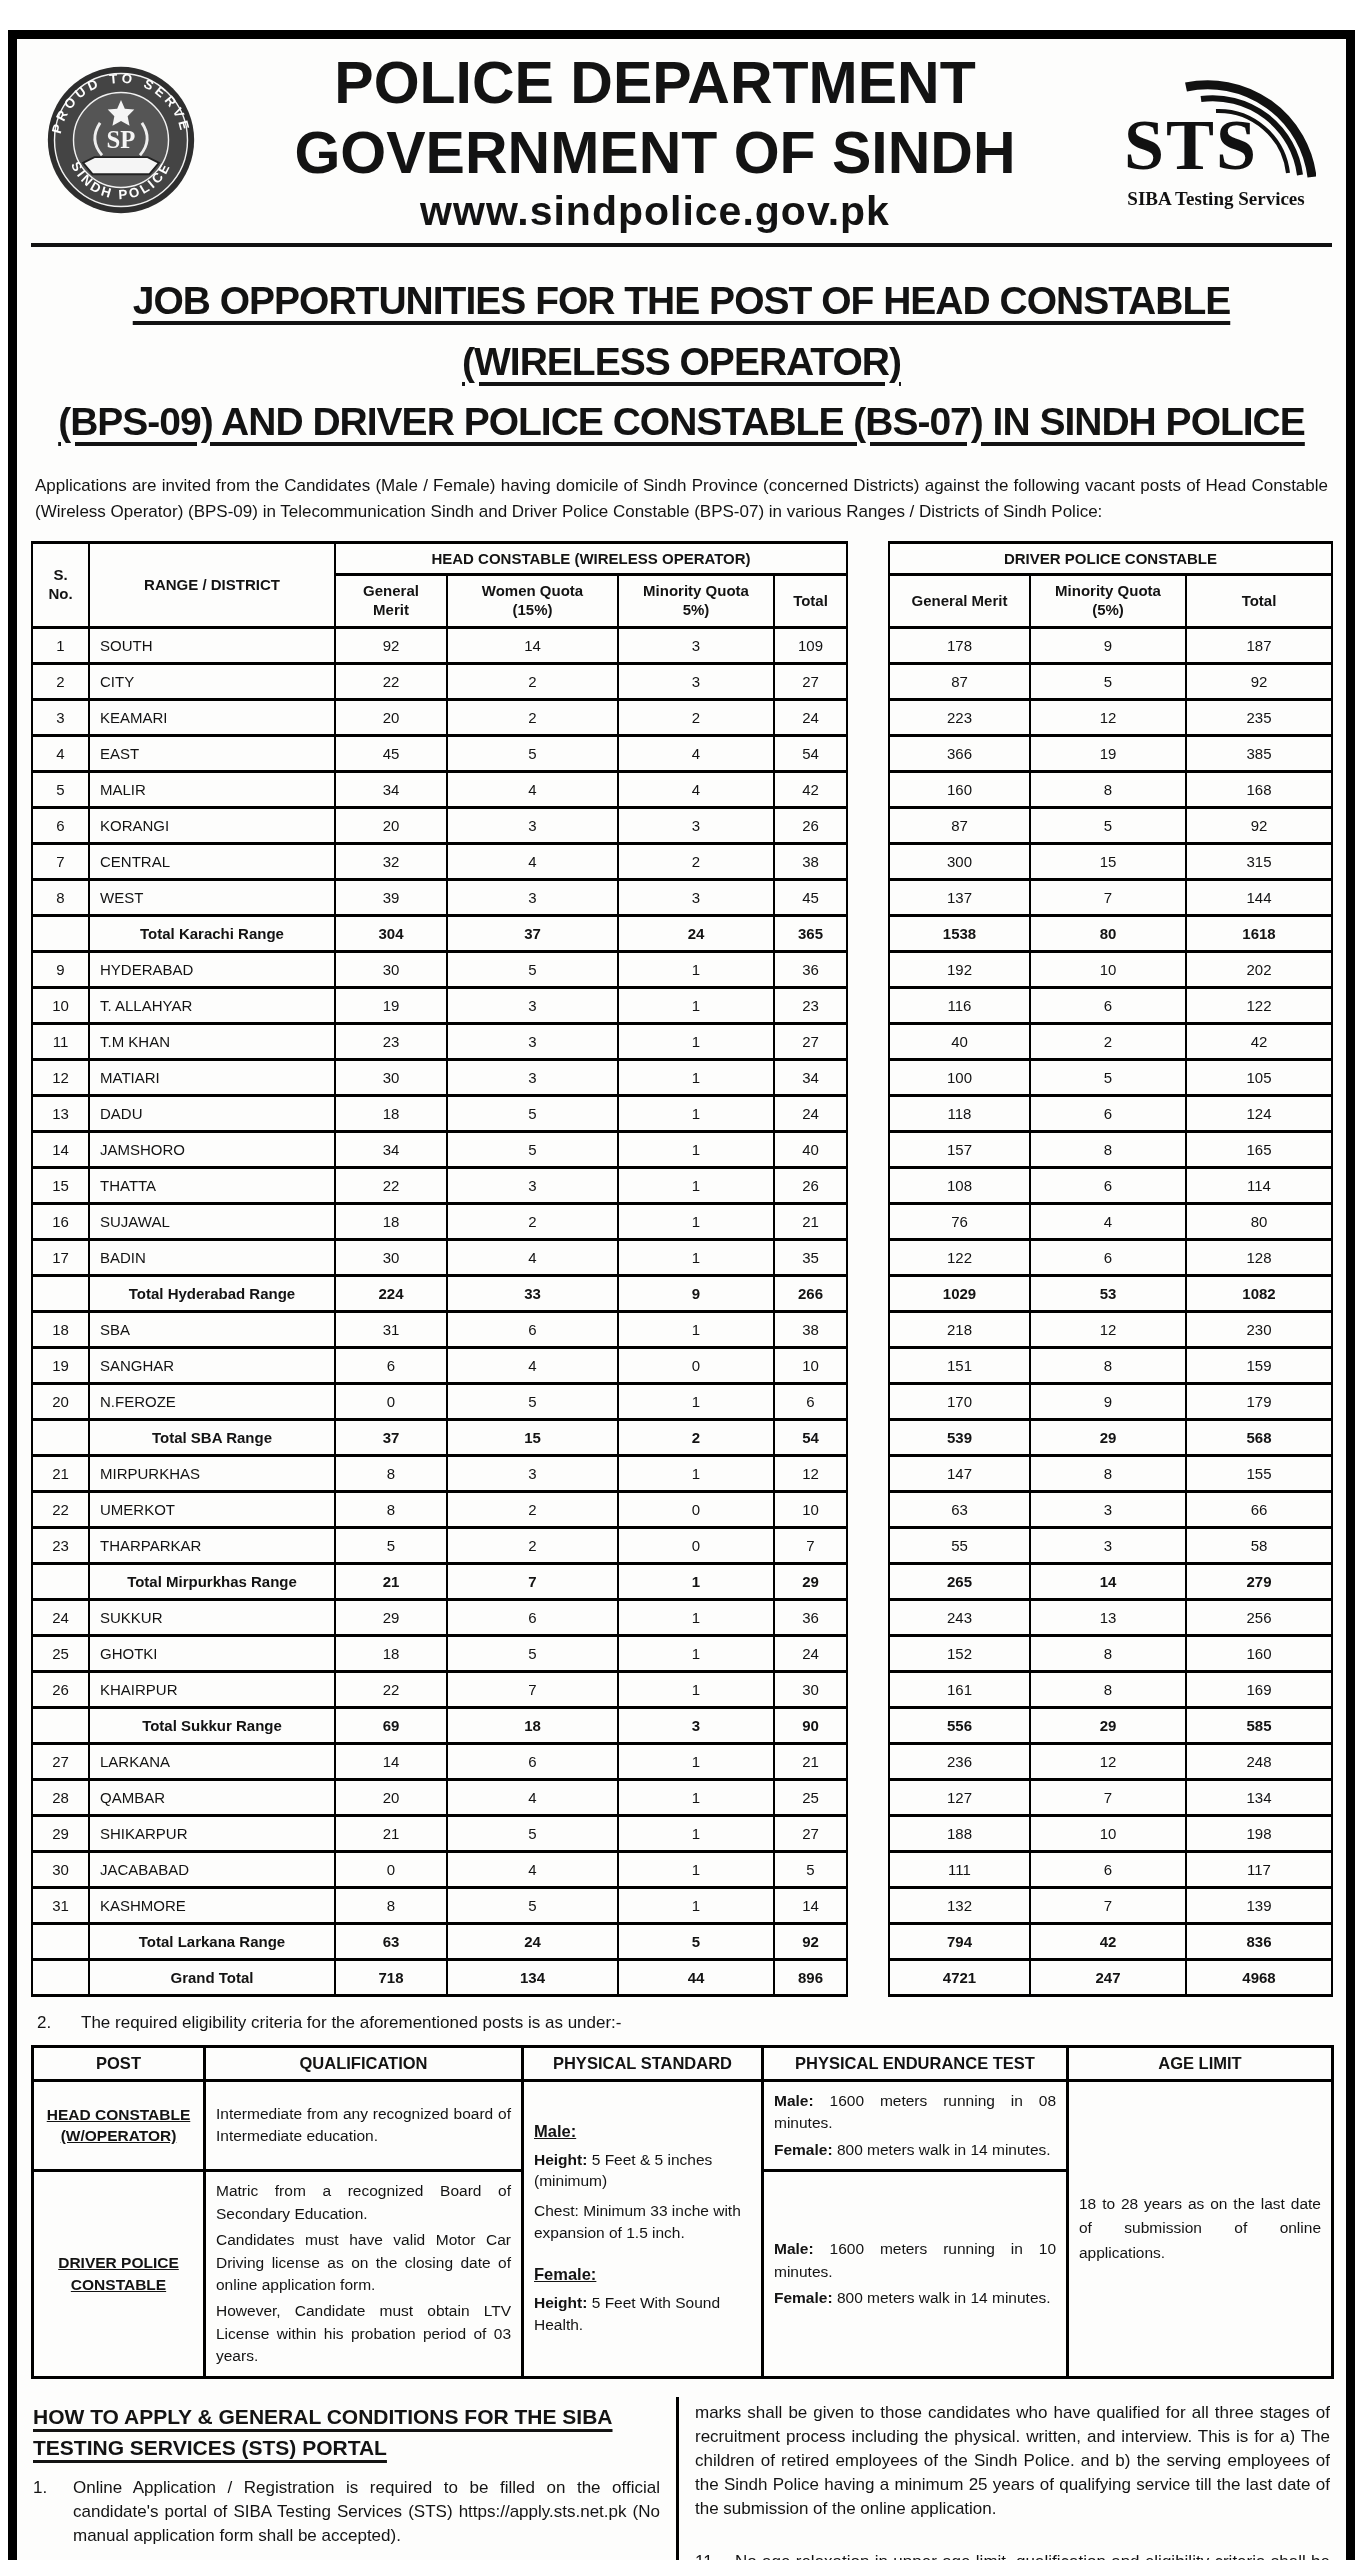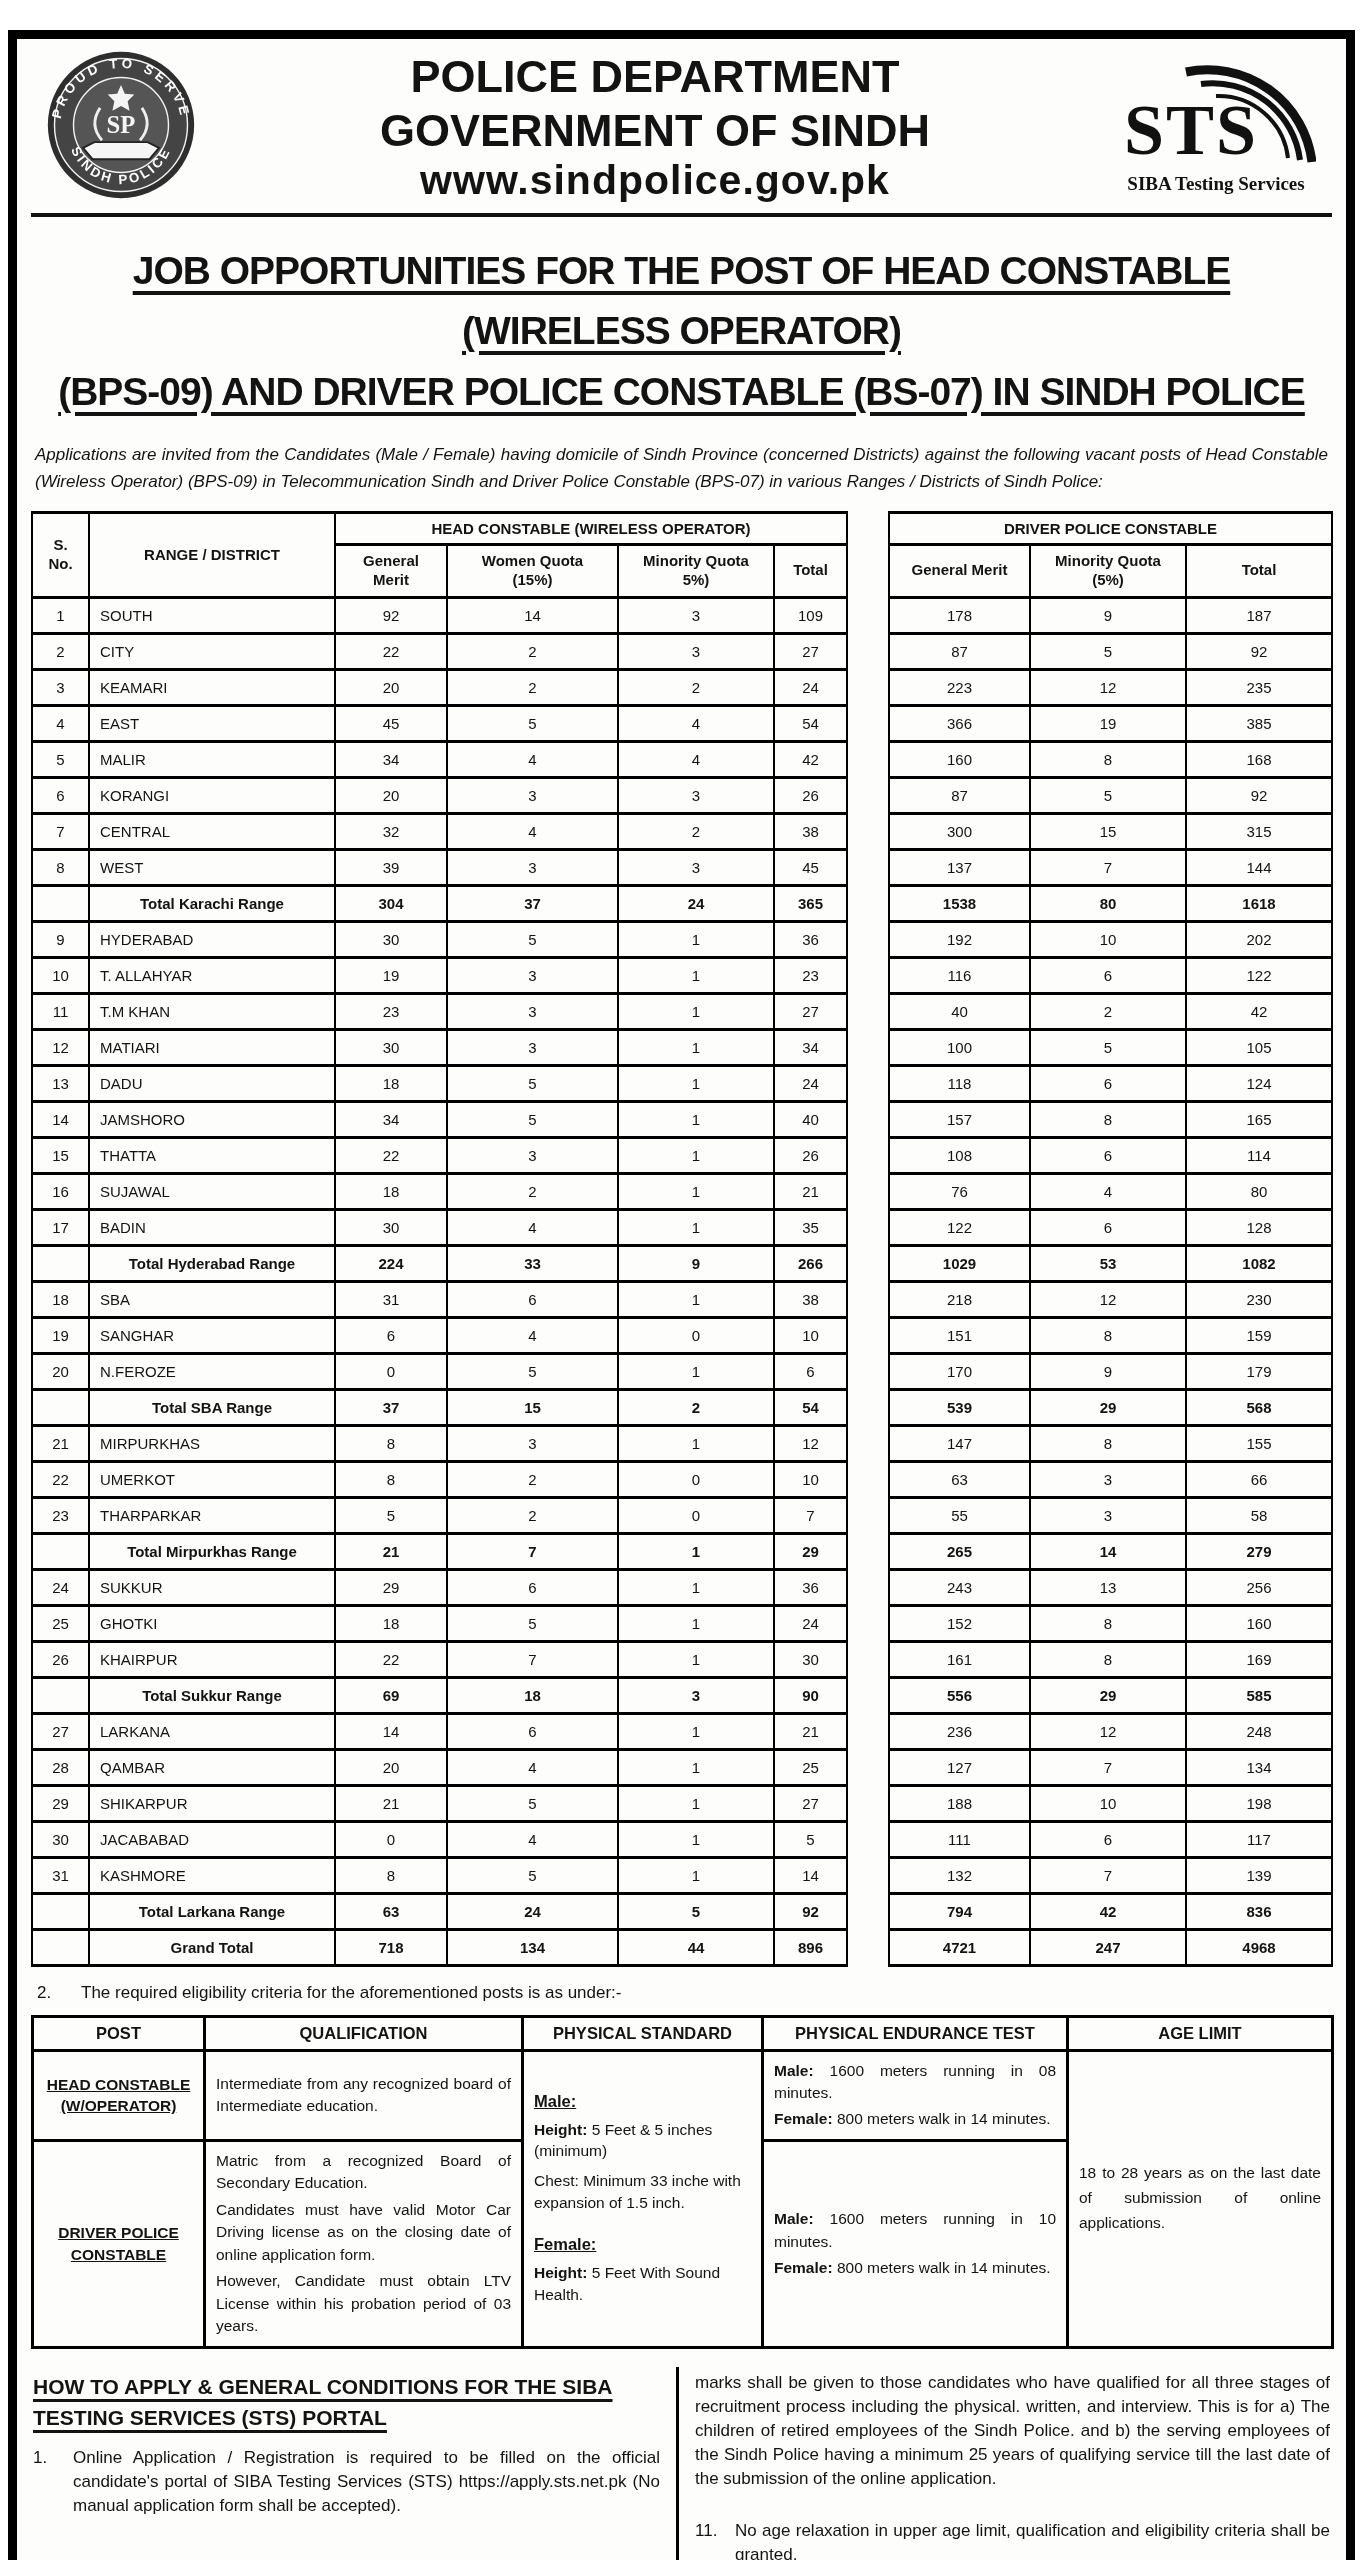--- a/index.html
+++ b/index.html
@@ -4,31 +4,31 @@
 <style>
   * { margin:0; padding:0; box-sizing:border-box; }
   html,body { background:#e8e8e6; }
   body { font-family:"Liberation Sans", sans-serif; color:#131313; }
   .page { width:1363px; min-height:2560px; background:#fff; margin:0 auto; position:relative; padding:30px 8px 6px; }
   .frame { border:9px solid #000; background:#fdfdfc; padding:0 14px 4px; min-height:2510px; }
 
   
   .hdr { display:flex; align-items:center; justify-content:space-between; padding:10px 14px 8px; border-bottom:4px solid #111; }
   .hdr-center { text-align:center; flex:1; padding:0 10px; }
-  .hdr-line1, .hdr-line2 { font-size:45px; font-weight:900; letter-spacing:0px; line-height:1.18; }
+  .hdr-line1, .hdr-line2 { font-size:59px; font-weight:900; letter-spacing:0px; line-height:1.18; }
   .hdr-site { font-size:41px; font-weight:900; letter-spacing:1px; }
   .sts-wrap { width:205px; text-align:center; }
 
   
   .title { text-align:center; padding:24px 6px 10px; }
   .title div { font-size:39px; font-weight:900; letter-spacing:-1px; line-height:1.55;
                text-decoration:underline; text-decoration-thickness:4px; text-underline-offset:7px; }
 
   
-  .intro { font-size:17px; line-height:1.55; text-align:justify; padding:10px 4px 6px;font-style:italic; }
+  .intro { font-size:17px; line-height:1.55; text-align:justify; padding:10px 4px 6px; }
 
   
   table.vac { border-collapse:collapse; width:1300px; margin:10px auto 4px; table-layout:fixed; }
   table.vac th, table.vac td { border-left:2px solid #000; border-right:2px solid #000;
        border-top:3px solid #000; border-bottom:3px solid #000;
        font-size:15px; text-align:center; vertical-align:middle; padding:6px 4px; }
   table.vac th { font-weight:bold; }
   table.vac .sub { white-space:pre-line; line-height:1.25; }
   table.vac td.dist { text-align:left; padding-left:10px; }
   table.vac td.dist.ctr { text-align:center; padding-left:4px; }

